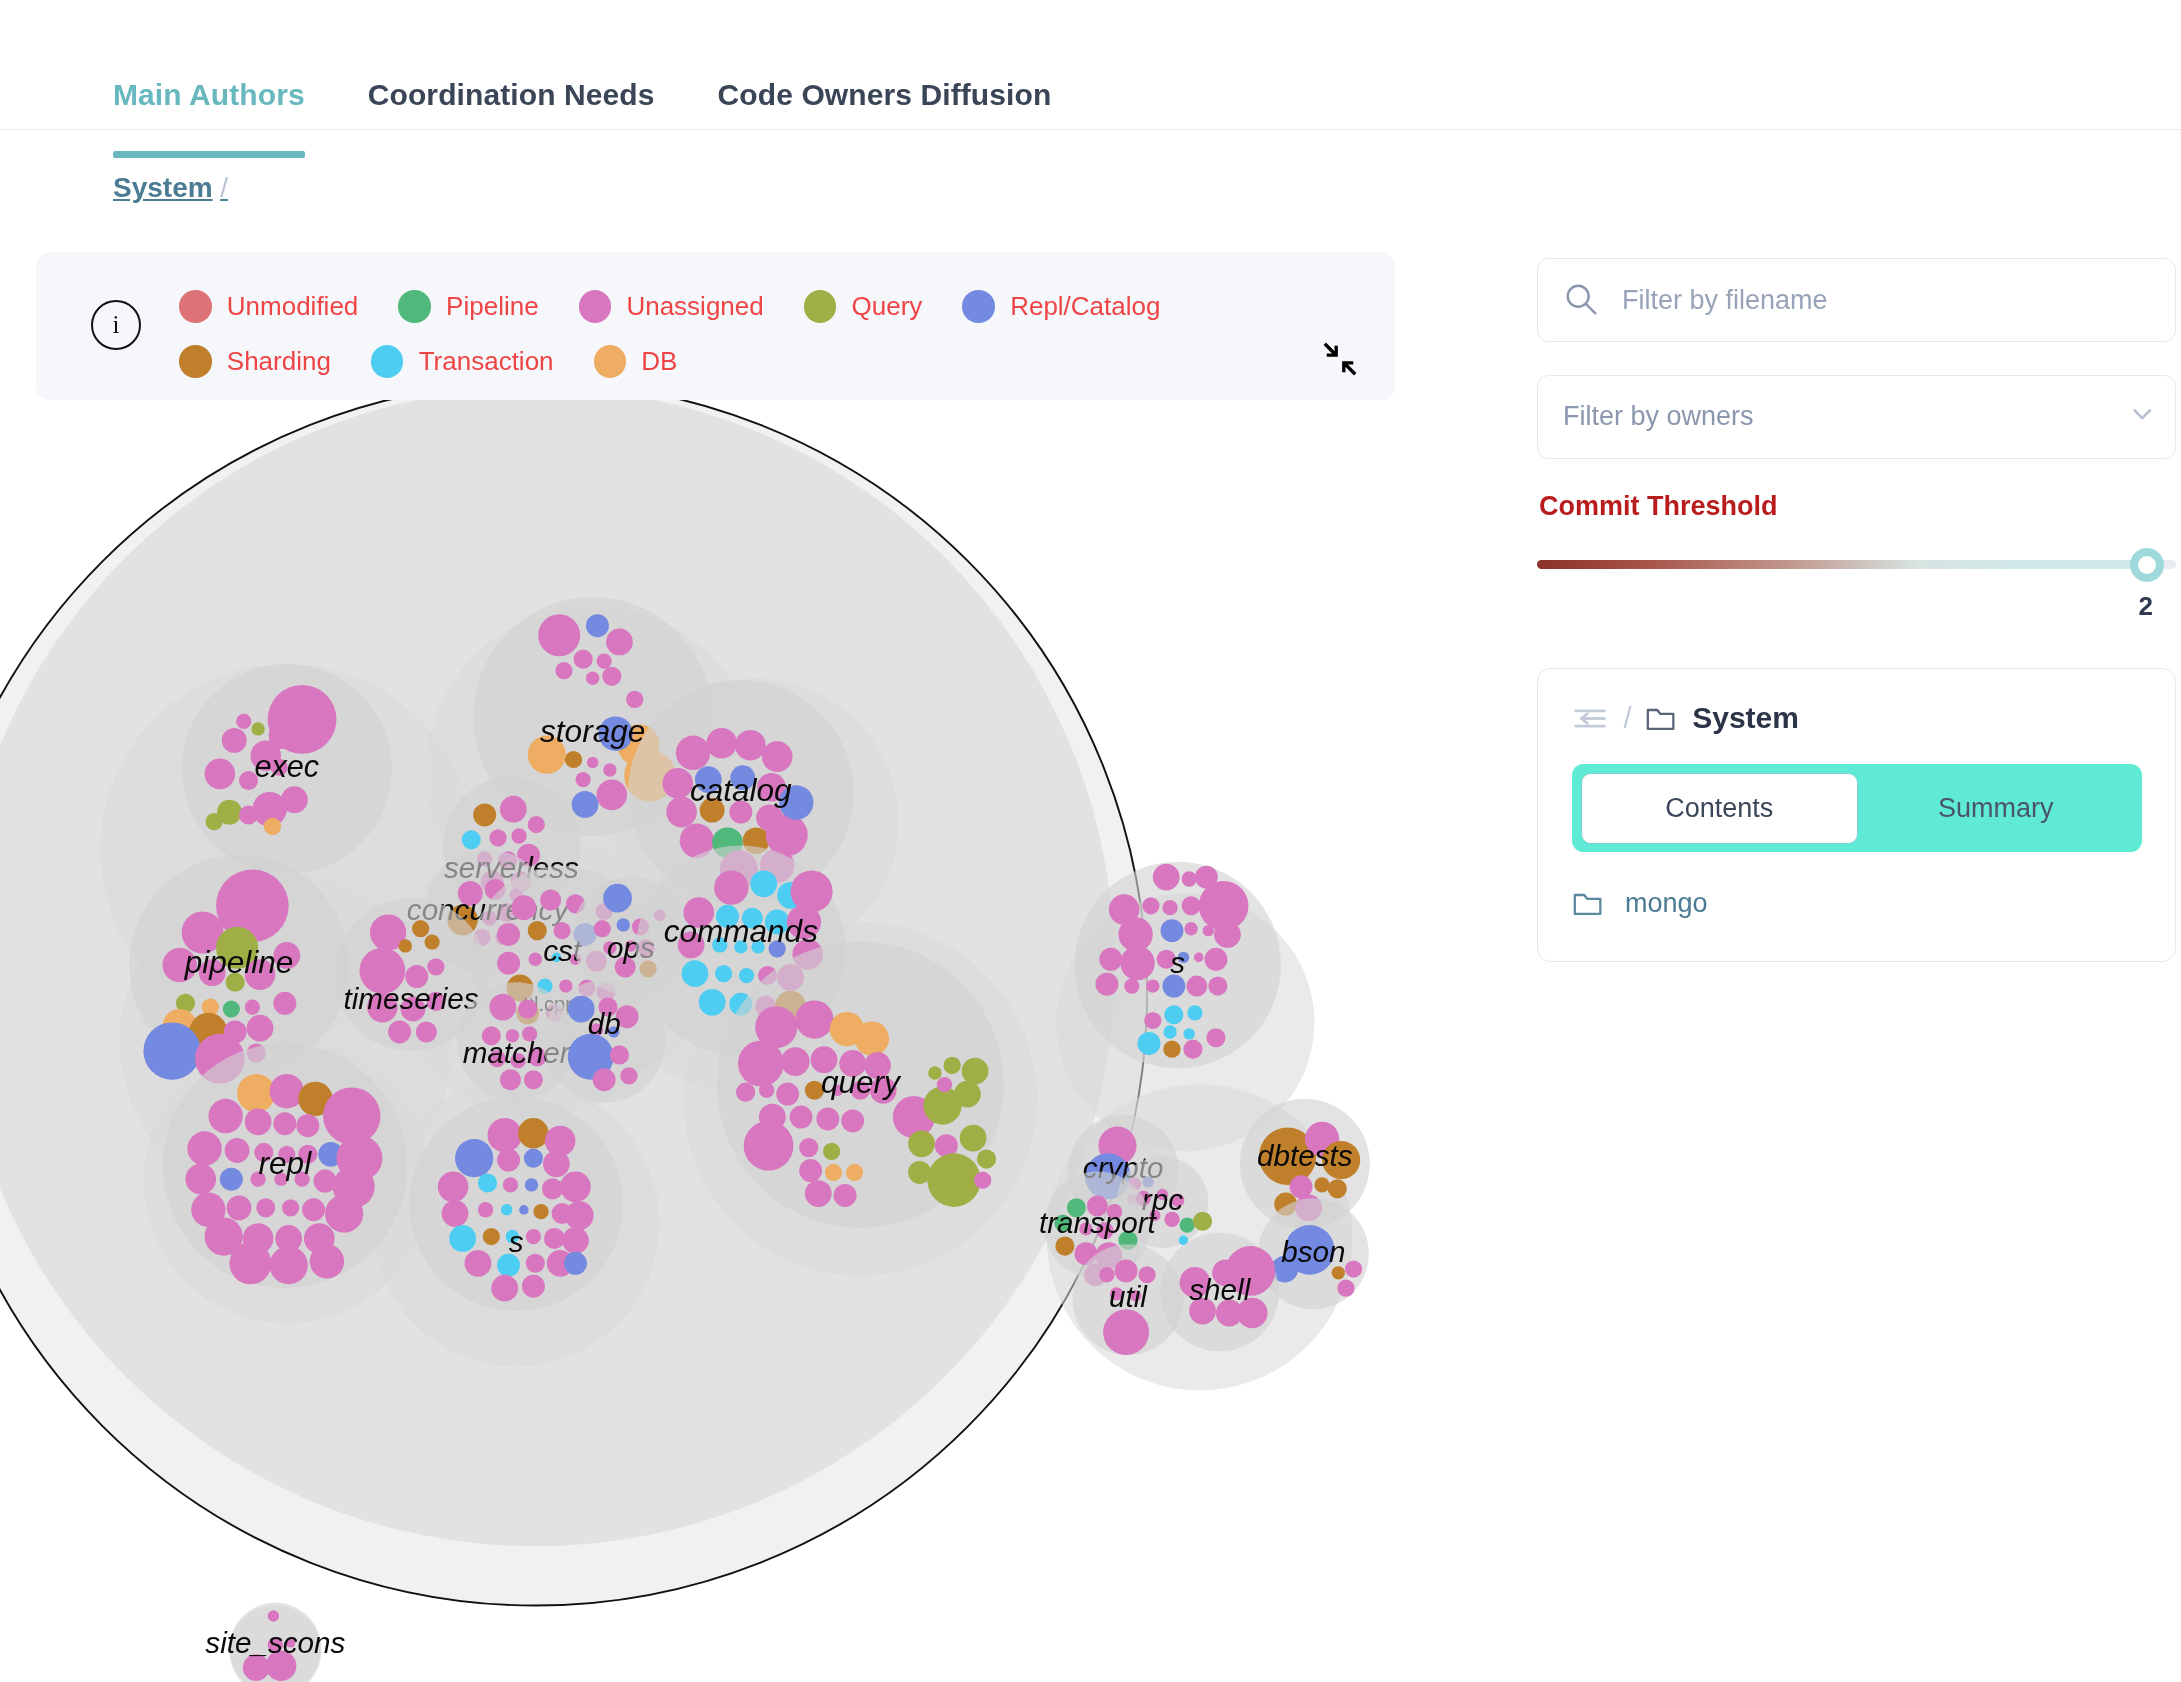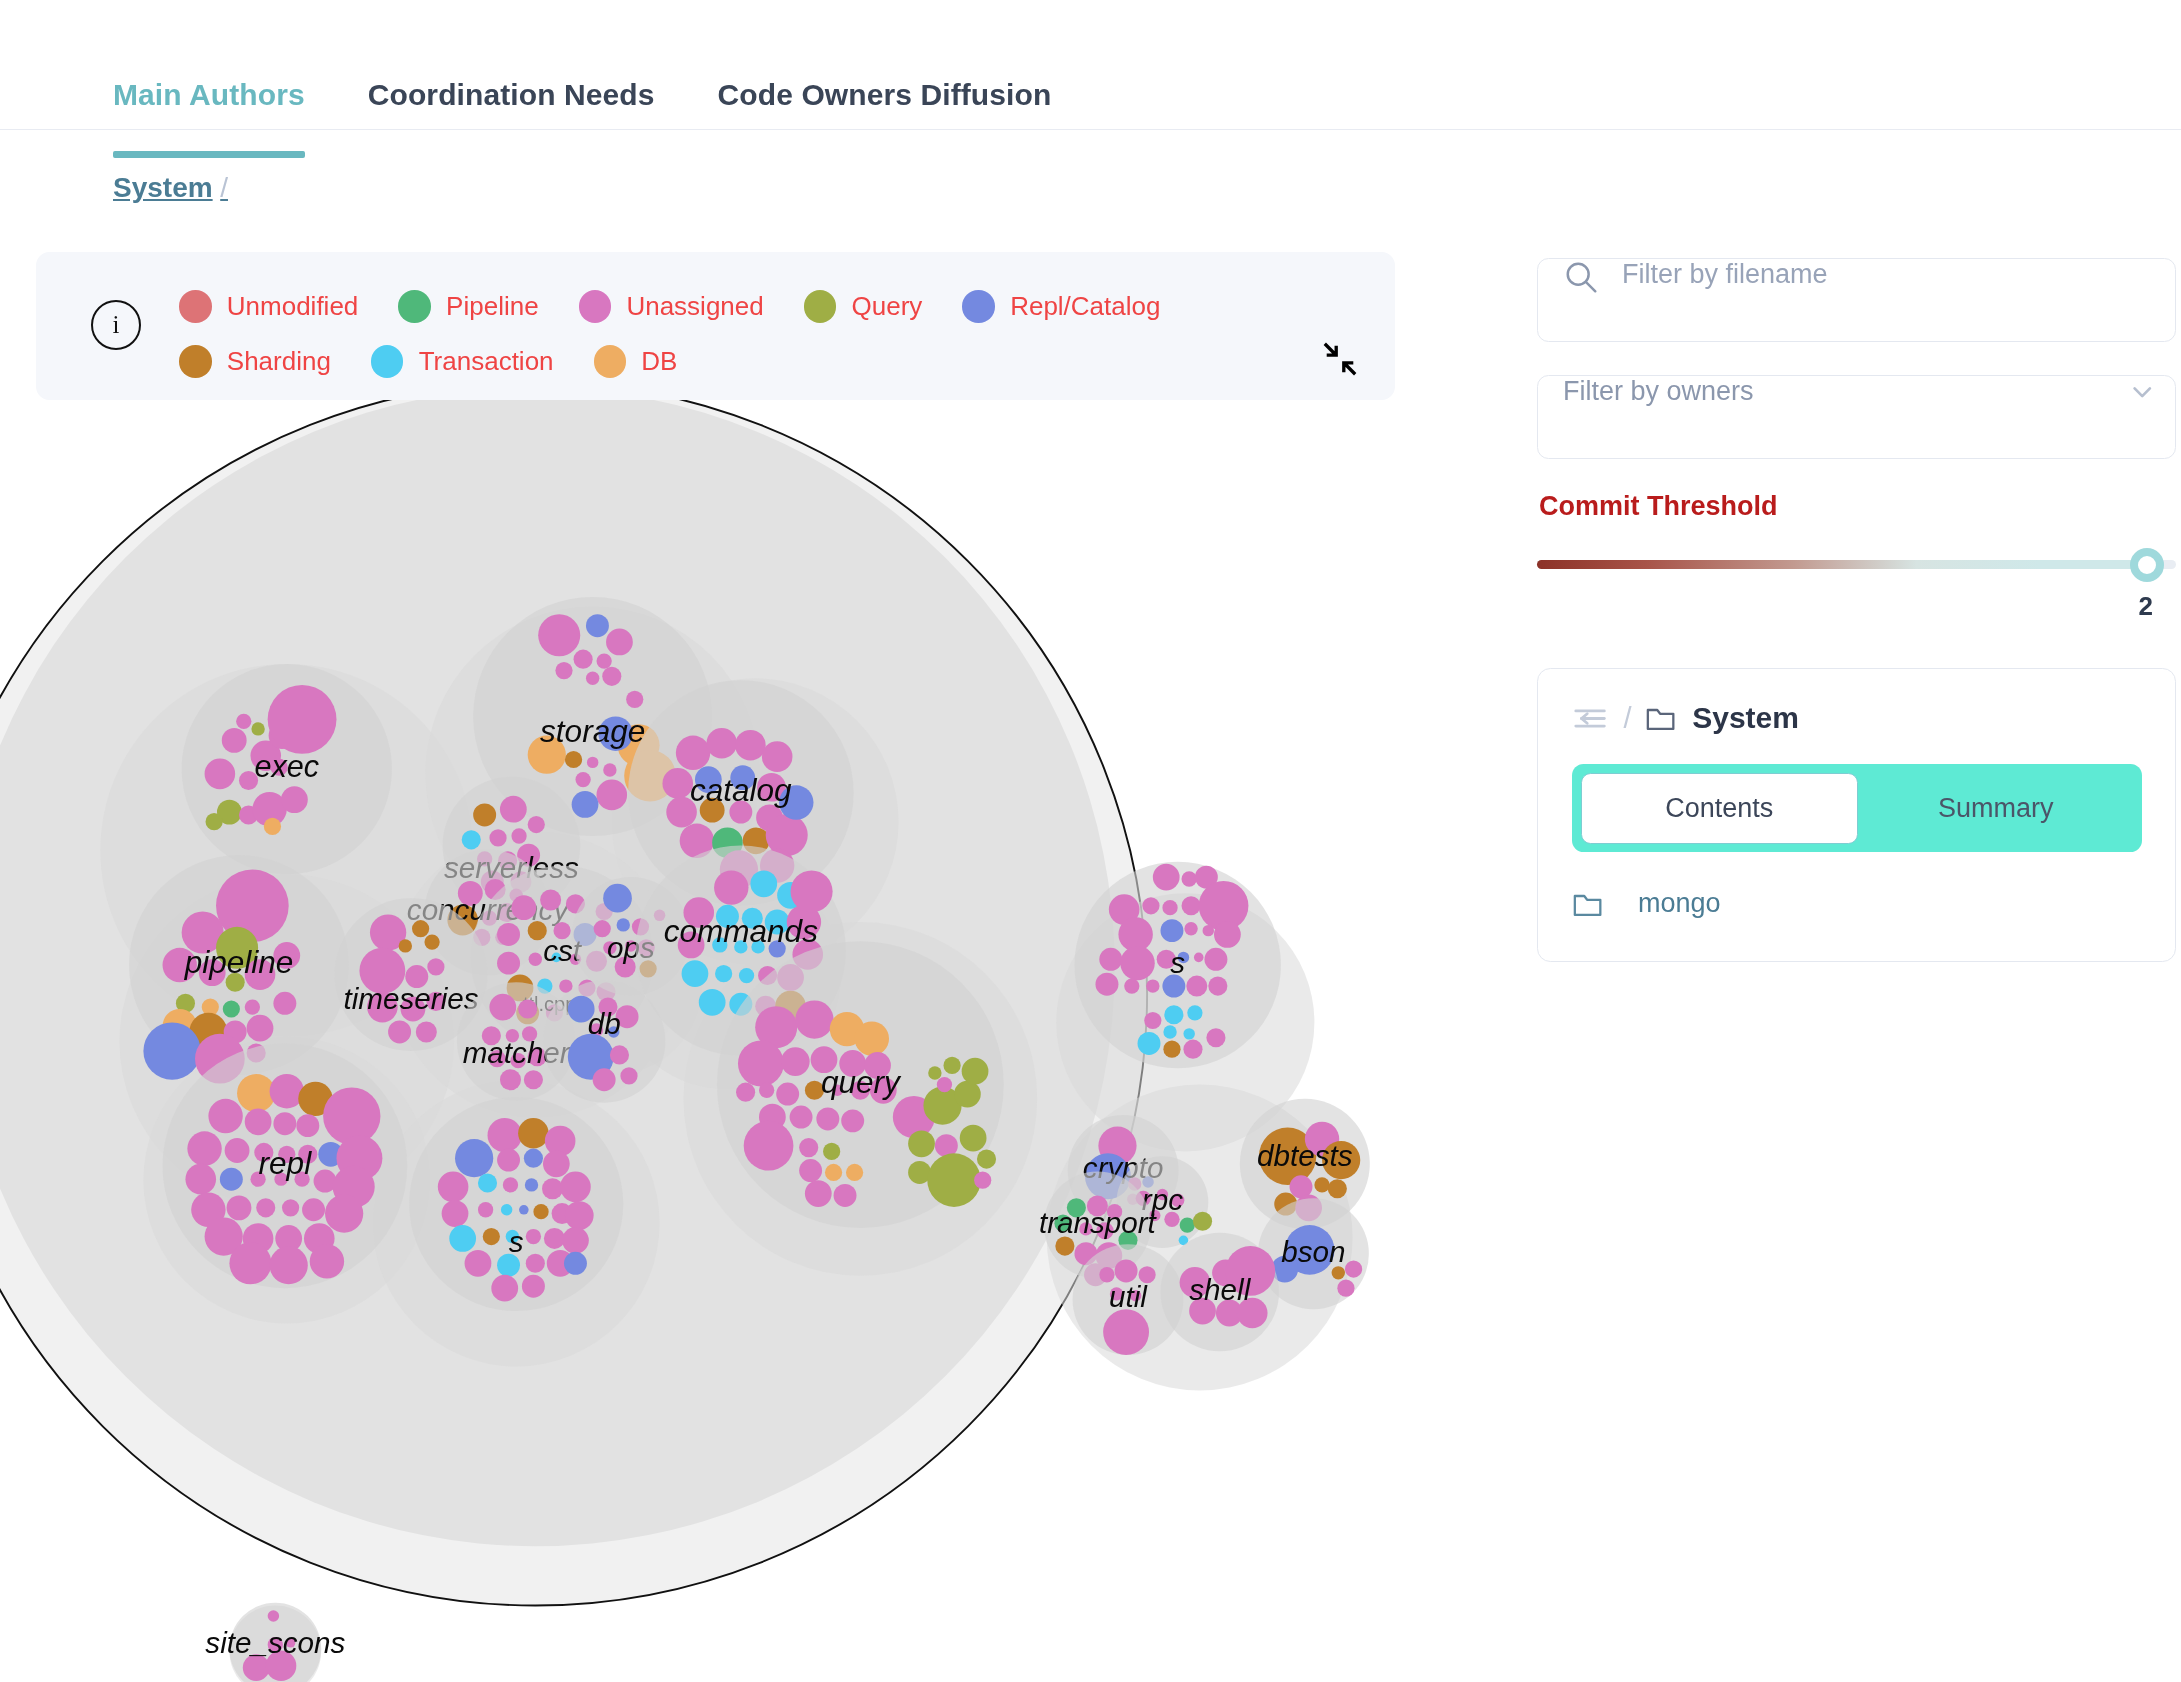--- a/index.html
+++ b/index.html
@@ -66,21 +66,21 @@
     font-family:"Liberation Sans", sans-serif;
     font-style: italic; font-weight:400;
     fill:#0a0a0a; text-anchor:middle; dominant-baseline:middle;
   }
   .bubble-label.file { font-style:normal; font-size:21px; fill:#111; }
 
   
   .sidebar { position:absolute; left:1537px; top:258px; width:639px; }
   .field {
     width:639px; height:84px; border:1.9px solid #e4e8f0; border-radius:11.5px;
-    background:#fff; display:flex; padding:0 25px;
+    background:#fff; display:flex; align-items:center; padding:0 25px;
     margin-bottom:32.5px; cursor:text;
   }
   .field .ph { font-size:27px; color:#98a3b8; }
   .search-icon { width:38px; height:38px; margin-right:21px; flex:none; }
   .select-field { justify-content:space-between; cursor:pointer; padding-right:17px; }
   .select-field .ph { color:#8b97ad; }
 
   .slider-label { font-size:27px; font-weight:600; color:#b91c1c; margin:7.6px 0 21px 1.9px; }
   .slider-wrap { position:relative; width:639px; height:42px; }
   .slider-track {
@@ -113,21 +113,21 @@
   .segmented {
     display:flex; background:#5eead4; border-radius:11.5px; padding:8.6px;
     width:570px; height:88px; margin-bottom:36px;
   }
   .seg {
     flex:1; display:flex; align-items:center; justify-content:center;
     font-size:27px; color:#4b5568; border-radius:9.6px; cursor:pointer;
   }
   .seg.active { background:#fff; border:1.9px solid #7ecdd2; color:#3c4659; }
 
-  .tree-row { display:flex; align-items:flex-end; gap:32px; cursor:pointer; }
+  .tree-row { display:flex; align-items:center; gap:19px; cursor:pointer; }
   .tree-label { font-size:27px; color:#4b7c94; }
 </style>
 </head>
 <body>
 
 <div class="tabbar">
   <div class="tabs">
     <div class="tab active">Main Authors</div>
     <div class="tab">Coordination Needs</div>
     <div class="tab">Code Owners Diffusion</div>

